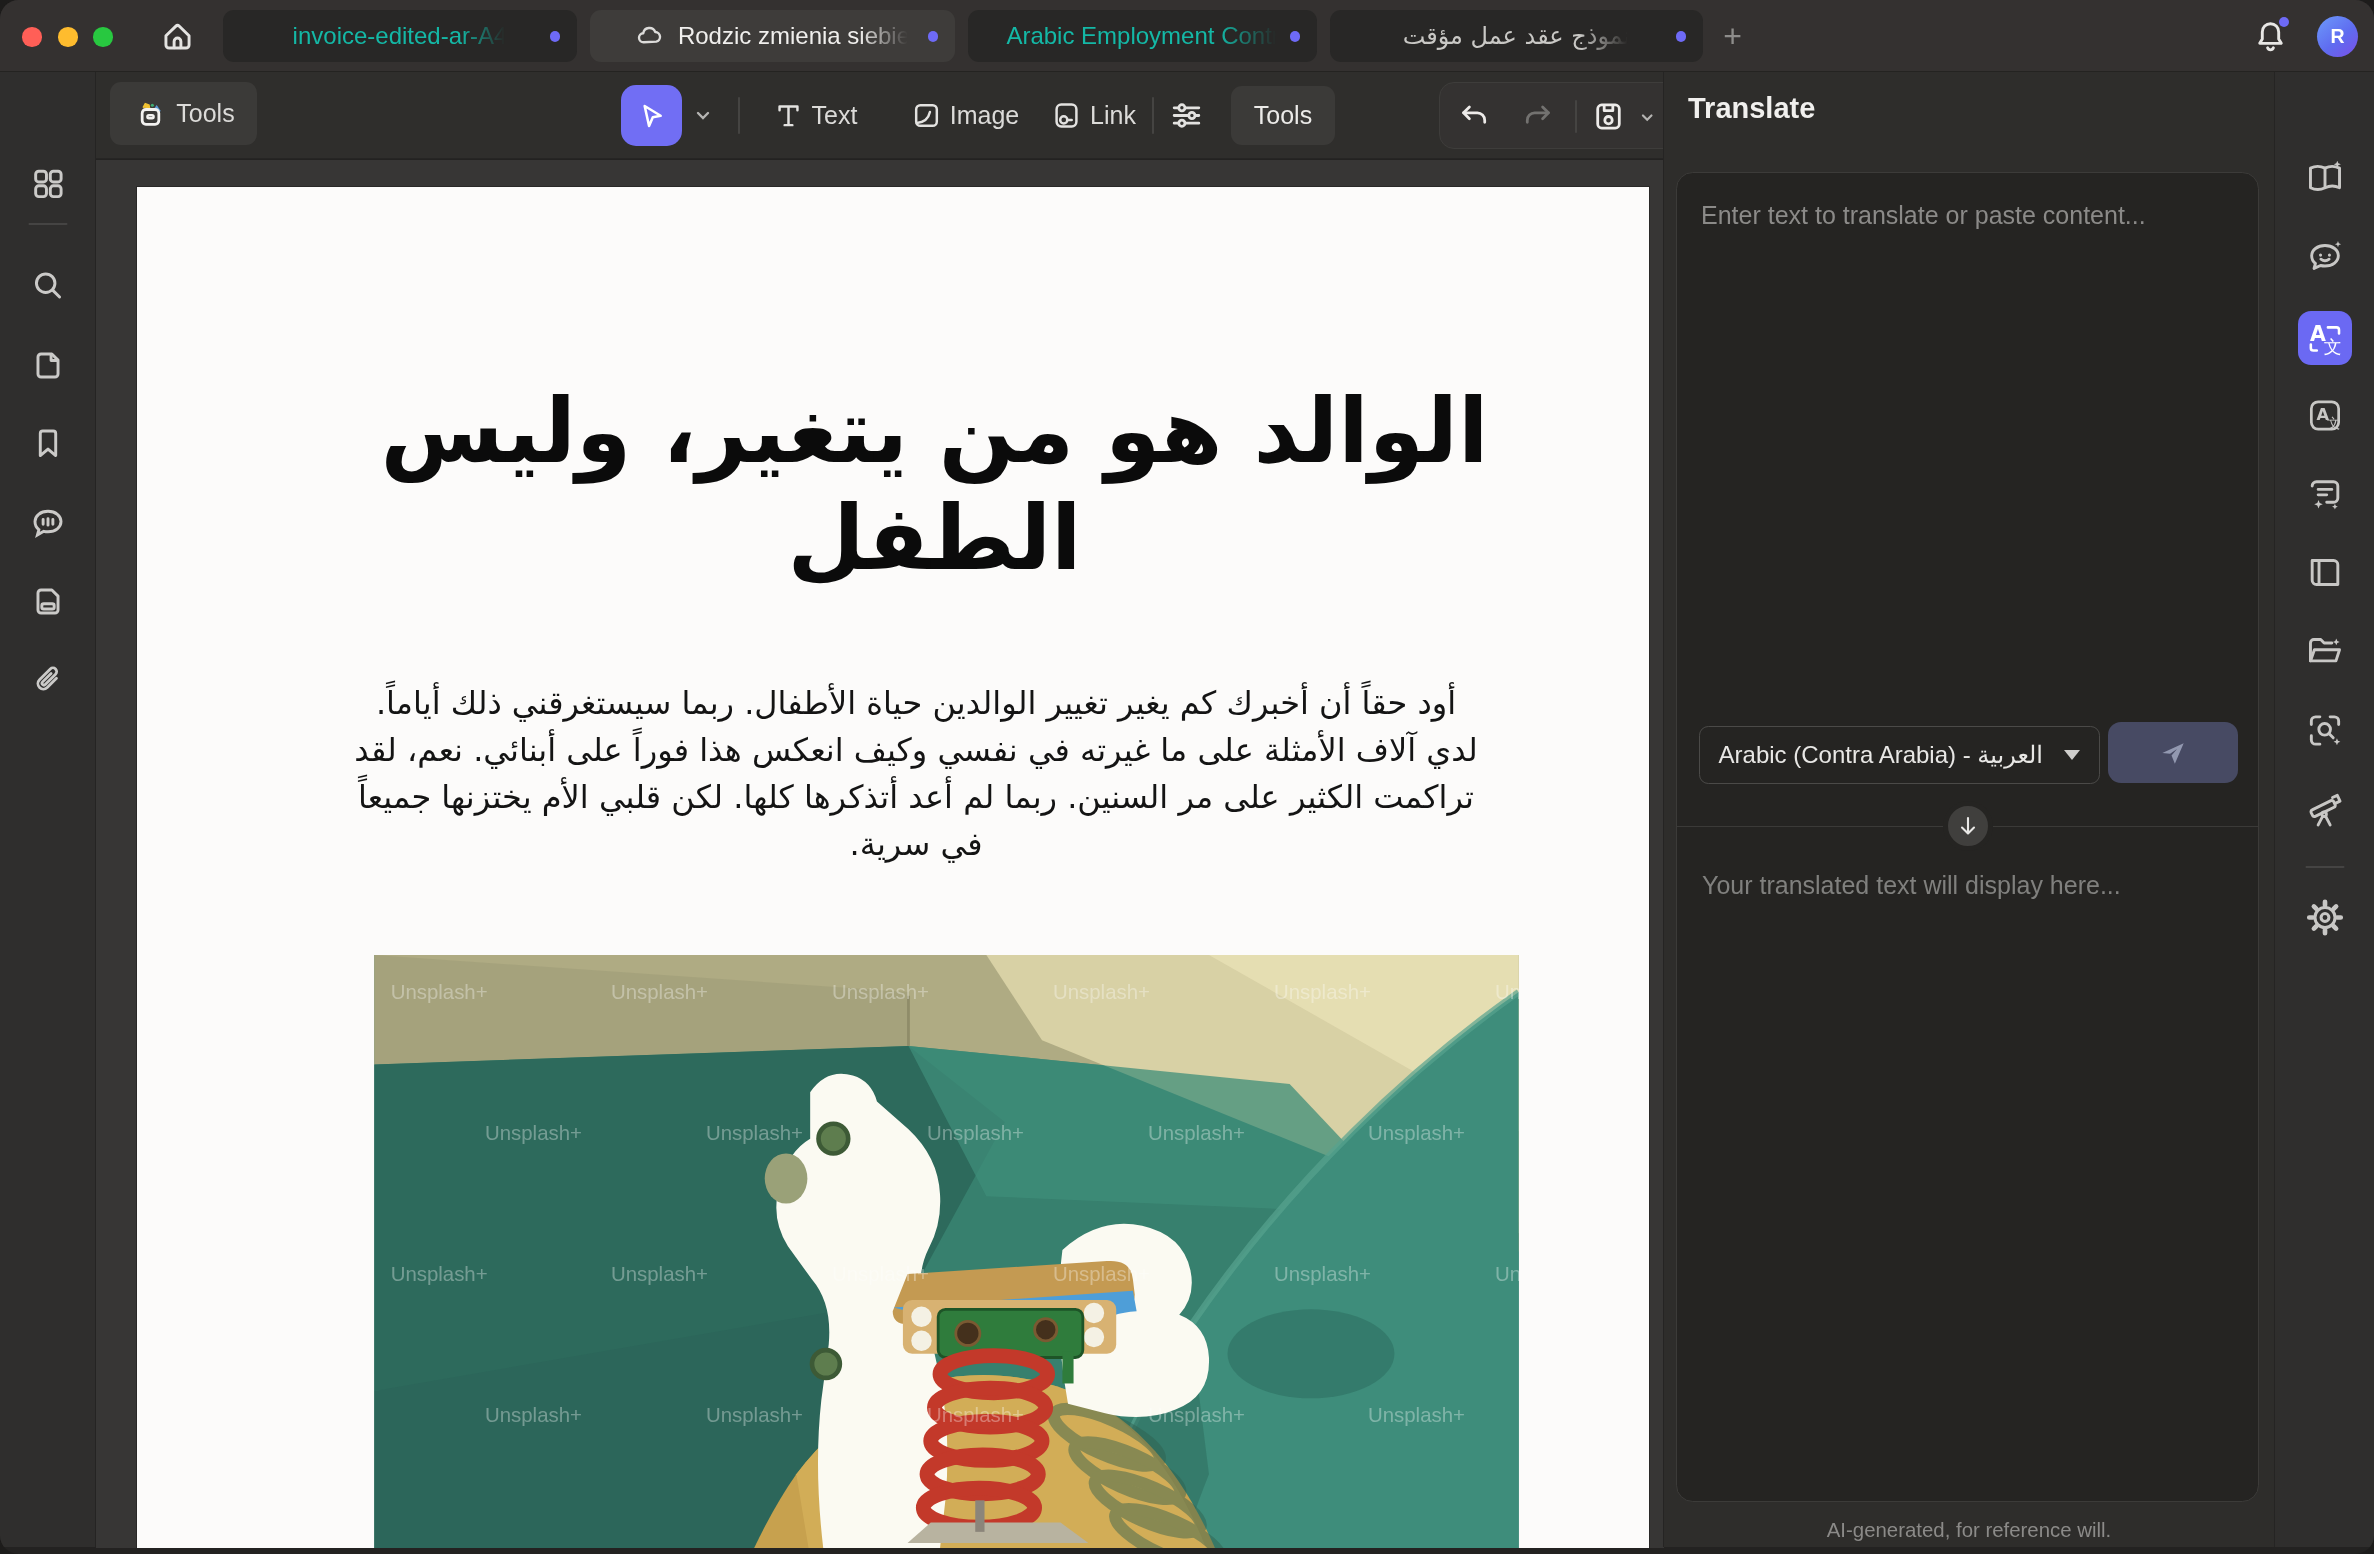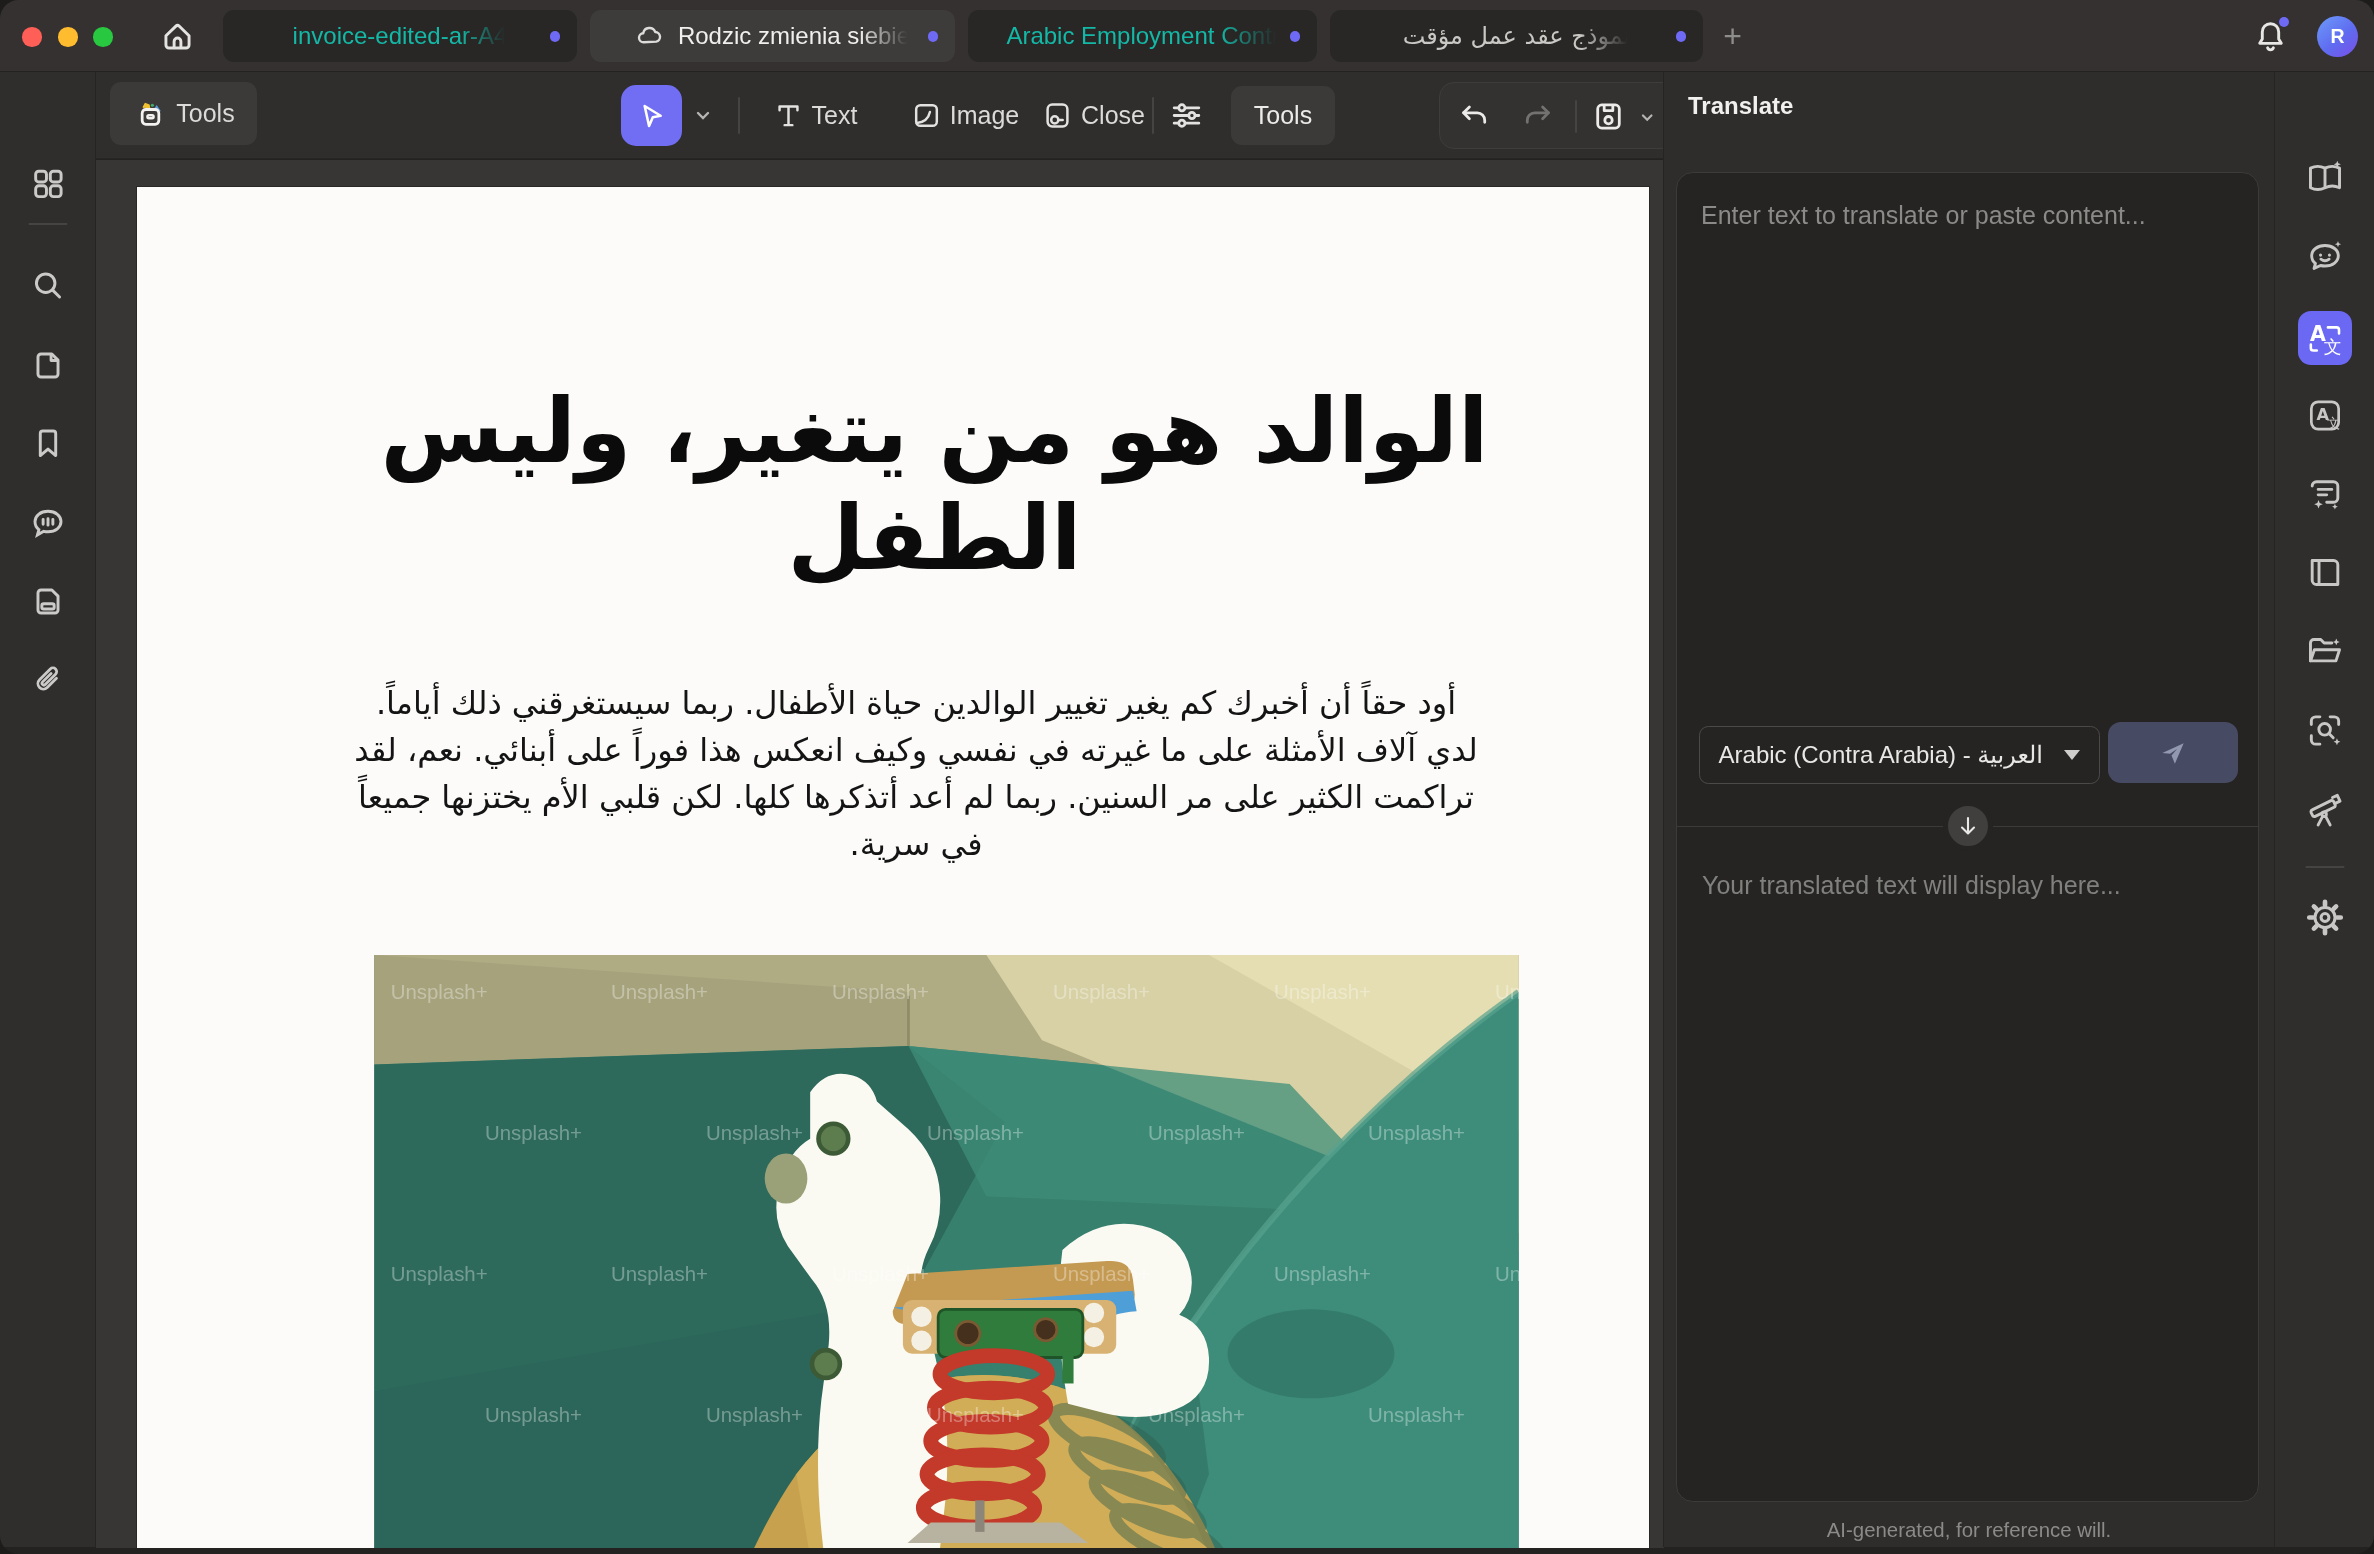--- a/index.html
+++ b/index.html
@@ -49,21 +49,21 @@
   #doc-title { position:absolute; left:167px; top:191px; width:1261px; text-align:center; direction:rtl;
                font-family:"DejaVu Sans", sans-serif; font-weight:bold; font-size:89px; color:#0b0b0b; line-height:1.2; }
   #doc-body { position:absolute; left:213px; top:493px; width:1132px; text-align:center; direction:rtl;
               font-family:"DejaVu Sans", sans-serif; font-size:32px; color:#141414; line-height:1.47; }
   #photo { position:absolute; left:237px; top:768px; width:1145px; height:1150px; }
   #wm-layer { position:absolute; inset:0; overflow:hidden; pointer-events:none; }
   .wm { position:absolute; color:rgba(255,255,255,.34); font-size:20.4px; white-space:nowrap; }
 
   
   #right-panel { position:absolute; left:1663px; top:72px; width:611px; height:1475px; background:#2e2d2b; border-left:0.9px solid #252423; }
-  #tr-title { position:absolute; left:24px; top:20.4px; font-size:24px; font-weight:bold; color:#f1f0ee; }
+  #tr-title { position:absolute; left:24px; top:20.4px; font-size:29px; font-weight:bold; color:#f1f0ee; }
   #tr-card { position:absolute; left:12px; top:100px; width:583px; height:1330px; background:#252422; border:1.9px solid #3c3b39; border-radius:16.7px; }
   #tr-input { position:absolute; left:0; top:0; width:100%; height:519px; background:transparent; border:none; outline:none; resize:none;
               padding:28px 24px; font-family:"Liberation Sans", sans-serif; font-size:25px; color:#ddd; }
   #tr-input::placeholder { color:#8b8a88; }
   #lang-select { position:absolute; left:22px; top:553px; width:401px; height:58px; border:1.9px solid #4b4a48; border-radius:9.3px;
                  display:flex; align-items:center; justify-content:space-between; padding:0 18.6px; color:#e8e7e5; font-size:24px; }
   #lang-select .caret { width:0; height:0; border-left:8.3px solid transparent; border-right:8.3px solid transparent; border-top:10.2px solid #cfcecc; }
   #send-btn { position:absolute; right:20.4px; top:549px; width:130px; height:61px; background:#474a63; border-radius:13px;
               display:flex; align-items:center; justify-content:center; }
   #tr-divider { position:absolute; left:0; top:653px; width:100%; height:0.9px; background:#3b3a38; }
@@ -168,21 +168,21 @@
       </svg>
       <span class="toollabel">Image</span>
     </div>
 
     <div class="tbtn" style="left:931px;top:13px;width:132px;height:61px">
       <svg class="ic" width="33" height="33" viewBox="0 0 24 24" fill="none" stroke="#e3e2e0" stroke-width="1.8" stroke-linecap="round" stroke-linejoin="round">
         <rect x="4.8" y="4" width="14.4" height="16" rx="3.4"></rect>
         <circle cx="10" cy="15.2" r="2.6"></circle>
         <path d="M12.6 15.2 h3.2"></path>
       </svg>
-      <span class="toollabel">Close</span>
+      <span class="toollabel">Link</span>
     </div>
 
     <div class="sep" style="left:1056px"></div>
 
     <div class="icbtn" style="left:1072px;top:25px">
       <svg class="ic" width="37" height="37" viewBox="0 0 24 24" fill="none" stroke="#e3e2e0" stroke-width="1.8" stroke-linecap="round">
         <path d="M4 7 h16 M4 12 h16 M4 17 h16"></path>
         <circle cx="9" cy="7" r="2" fill="#2f2e2c"></circle>
           <circle cx="15.5" cy="12" r="2" fill="#2f2e2c"></circle>
           <circle cx="9" cy="17" r="2" fill="#2f2e2c"></circle>

